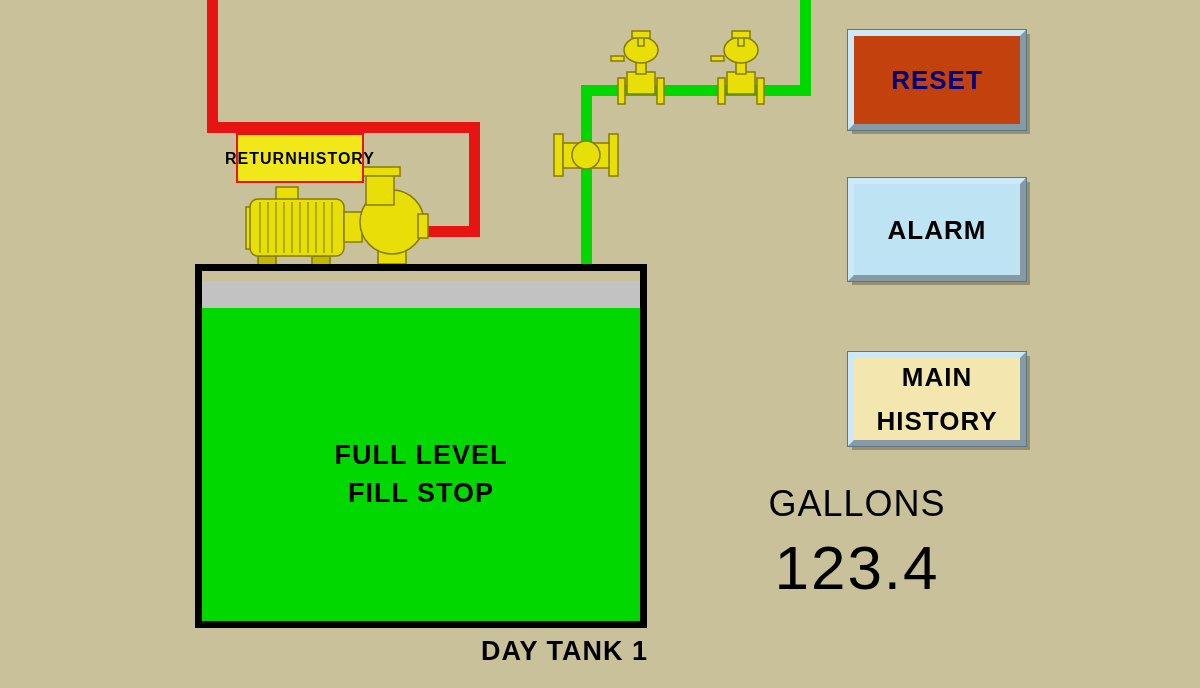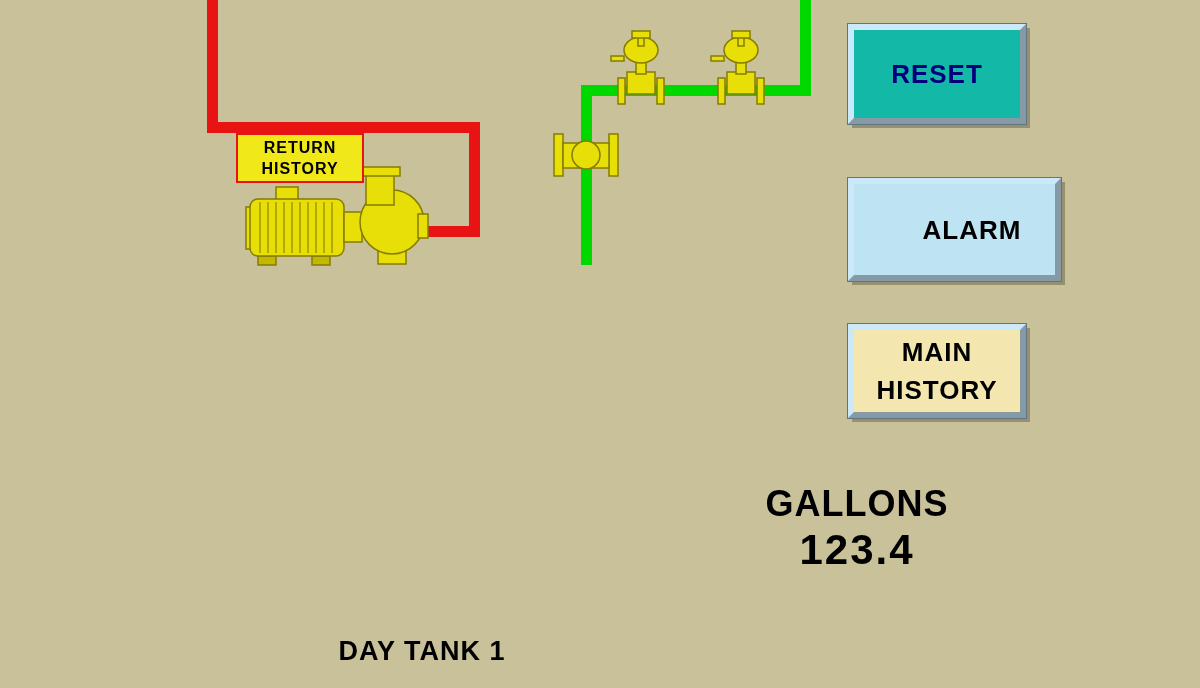--- a/index.html
+++ b/index.html
@@ -36,57 +36,57 @@
     background:#00D800;
   }
   .tank-text{
     position:absolute;left:0;top:165px;width:100%;
     text-align:center;
     font-weight:bold;font-size:27px;line-height:38px;
     color:#000;letter-spacing:1px;
   }
   .tank-label{
     position:absolute;left:196px;top:636px;width:452px;
-    text-align:center;
+    text-align:right;
     font-weight:bold;font-size:27px;color:#000;letter-spacing:1px;
   }
   
   .status-badge{
     position:absolute;left:236px;top:133px;width:124px;height:46px;
     background:#F0E818;
     border:2px solid #E81414;
-    display:flex;flex-direction:column;align-items:center;justify-content:center;
+    display:flex;flex-direction:row;align-items:center;justify-content:center;
     font-weight:bold;font-size:16px;line-height:21px;color:#000;
     letter-spacing:1px;
   }
   
   .hmi-btn{
     position:absolute;
     left:848px;width:166px;
     border:6px outset #CBE9F9;
     outline:1px solid #5F7585;
     box-shadow:4px 4px 0 rgba(90,85,60,0.45);
     display:flex;flex-direction:column;align-items:center;justify-content:center;
     font-weight:bold;font-size:26px;line-height:38px;
     letter-spacing:1px;color:#000;
     cursor:pointer;
   }
-  .btn-reset{top:24px;height:88px;background:#14b8a6;color:#00007D;}
-  .btn-alarm{top:178px;height:91px;background:#BEE3F2;padding-left:35px;}
-  .btn-main{top:324px;height:82px;background:#F3E7AF;}
+  .btn-reset{top:30px;height:88px;background:#c2410c;color:#00007D;}
+  .btn-alarm{top:178px;height:91px;background:#BEE3F2;}
+  .btn-main{top:352px;height:82px;background:#F3E7AF;justify-content:space-between;}
   
   .readout{
     position:absolute;left:737px;top:483px;width:240px;
     text-align:center;color:#000;
   }
   .readout-label{
-    font-weight:bold;font-size:36px;letter-spacing:1px;
+    font-weight:normal;font-size:36px;letter-spacing:1px;
   }
   .readout-value{
-    font-weight:bold;font-size:42px;line-height:1.0;margin-top:4px;
+    font-weight:normal;font-size:62px;line-height:1.0;margin-top:12px;
     letter-spacing:2px;
   }
 </style>
 </head>
 <body>
 
 <div id="screen">
 
   <svg id="piping" viewBox="0 0 1200 688" xmlns="http://www.w3.org/2000/svg">
 
@@ -160,20 +160,28 @@
       <rect x="358" y="167" width="42" height="9"></rect>
       <rect x="418" y="214" width="10" height="24"></rect>
     </g>
   </svg>
 
   <div class="status-badge">
     <span>RETURN</span>
     <span>HISTORY</span>
   </div>
 
+  <div class="tank">
+    <div class="tank-band"></div>
+    <div class="tank-fill"></div>
+    <div class="tank-text">
+      <div>FULL LEVEL</div>
+      <div>FILL STOP</div>
+    </div>
+  </div>
   <div class="tank-label">DAY TANK 1</div>
 
   <div class="hmi-btn btn-reset">
     <span>RESET</span>
   </div>
 
   <div class="hmi-btn btn-alarm">
     <span>ALARM</span>
   </div>
 

